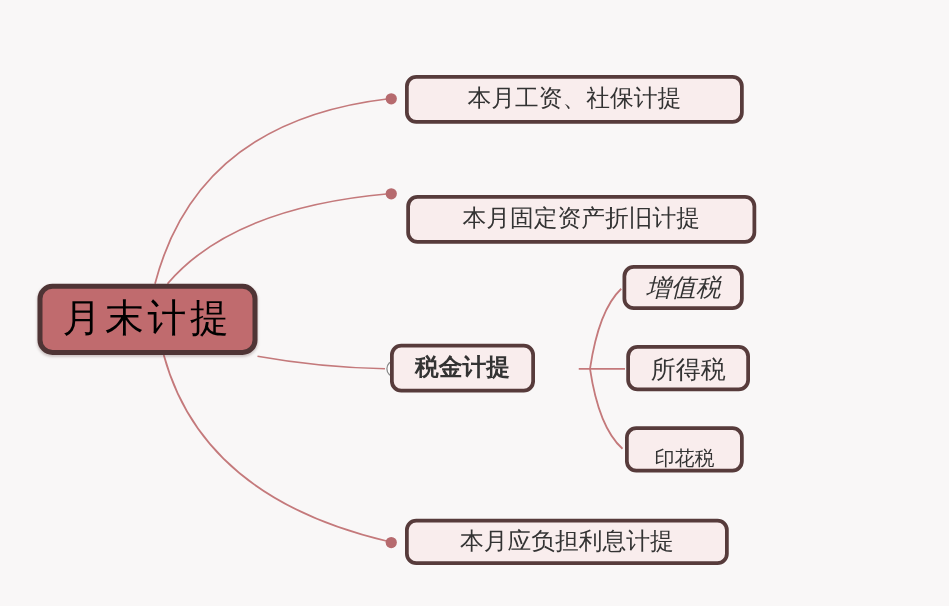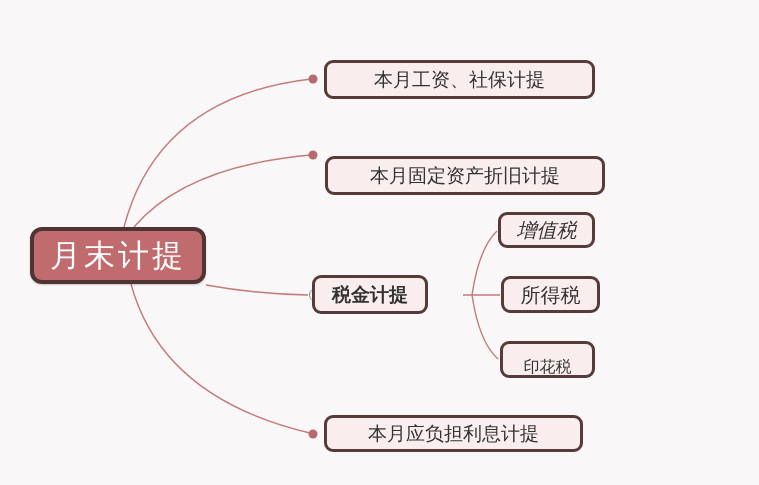--- a/index.html
+++ b/index.html
@@ -34,21 +34,21 @@
     white-space: nowrap;
     line-height: 1;
   }
   .node .label { padding: 0 6px; }
   .root-node {
     left: 30px; top: 227px;
     width: 176px; height: 57px;
     background: #c06b6e;
     border: 4px solid #4f3435;
     border-radius: 12px;
-    color: #ffffff;
+    color: #000000;
     font-size: 31px;
     letter-spacing: 3px;
     box-shadow: 0 1px 2px rgba(80,50,50,0.25);
   }
   .branch-1 { left: 324px; top: 60px;  width: 271px; height: 39px; }
   .branch-2 { left: 325px; top: 137px; width: 280px; height: 39px; margin-top: 19px; }
   .branch-3 { left: 312px; top: 275px; width: 116px; height: 39px; font-weight: bold; }
   .branch-4 { left: 324px; top: 415px; width: 259px; height: 37px; }
   .child-1  { left: 498px; top: 212px; width: 97px;  height: 36px; font-size: 20px; font-style: italic; }
   .child-2  { left: 501px; top: 276px; width: 99px;  height: 37px; font-size: 20px; }

